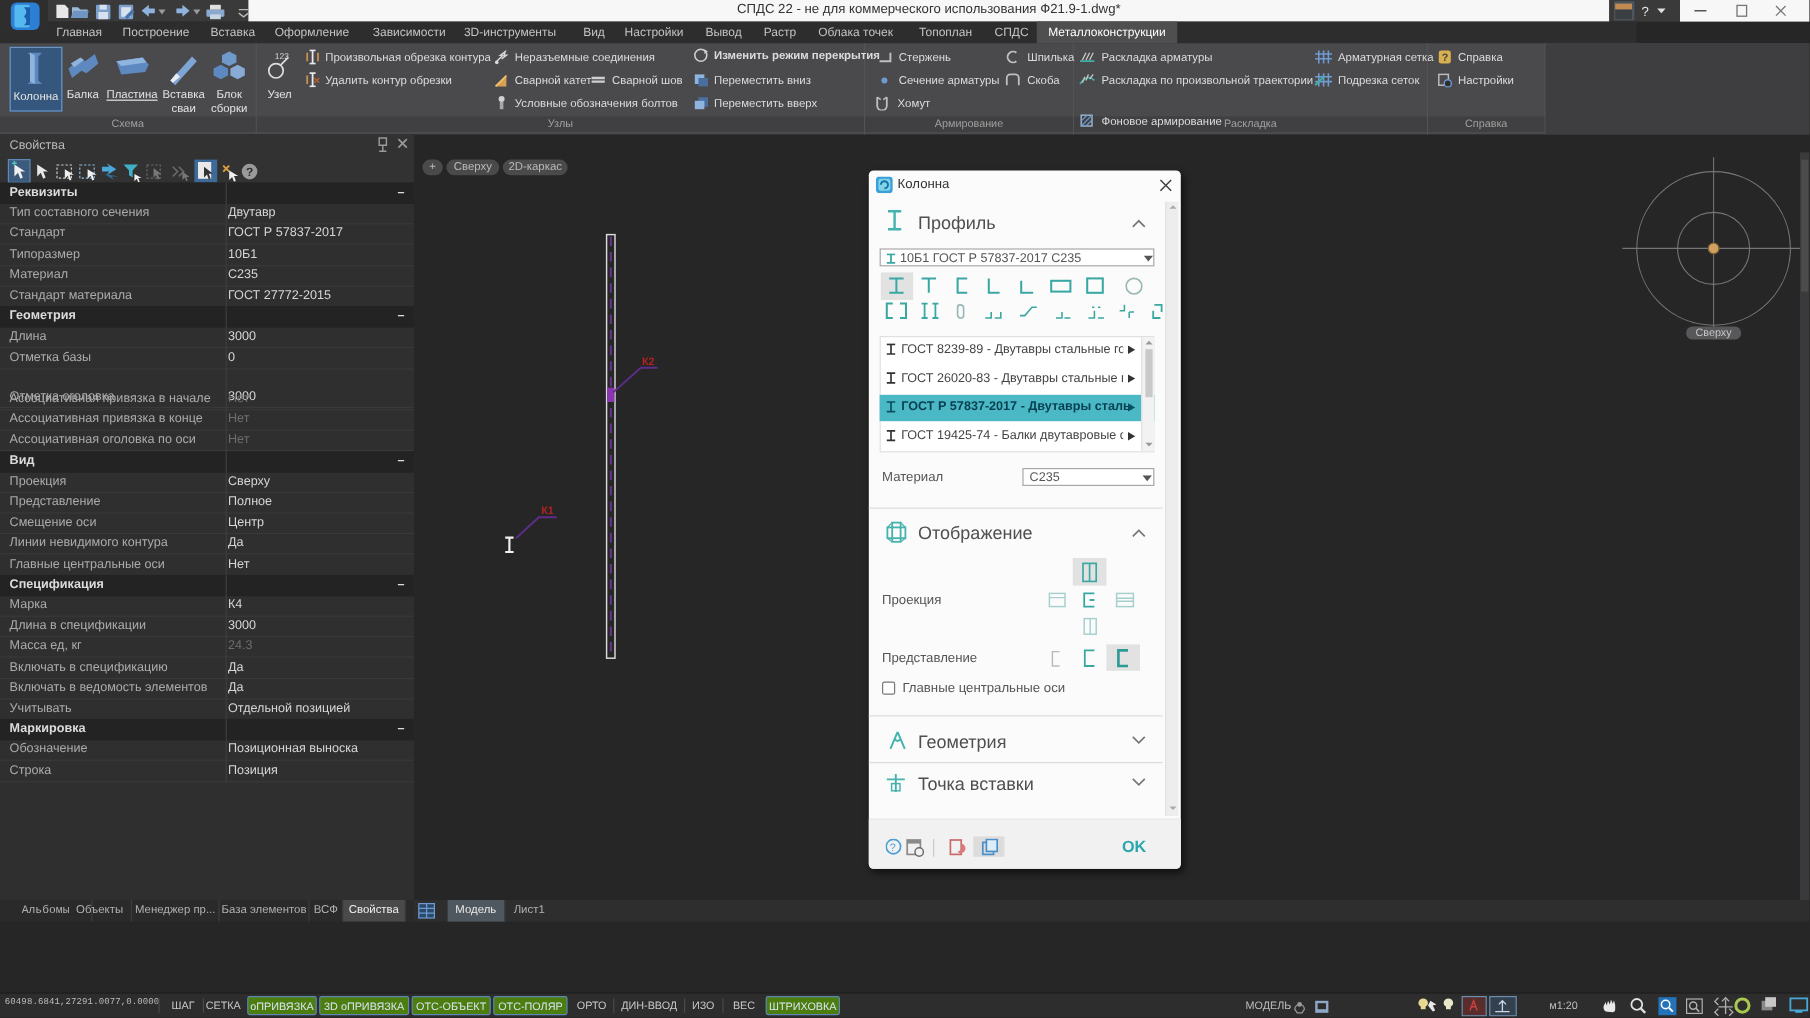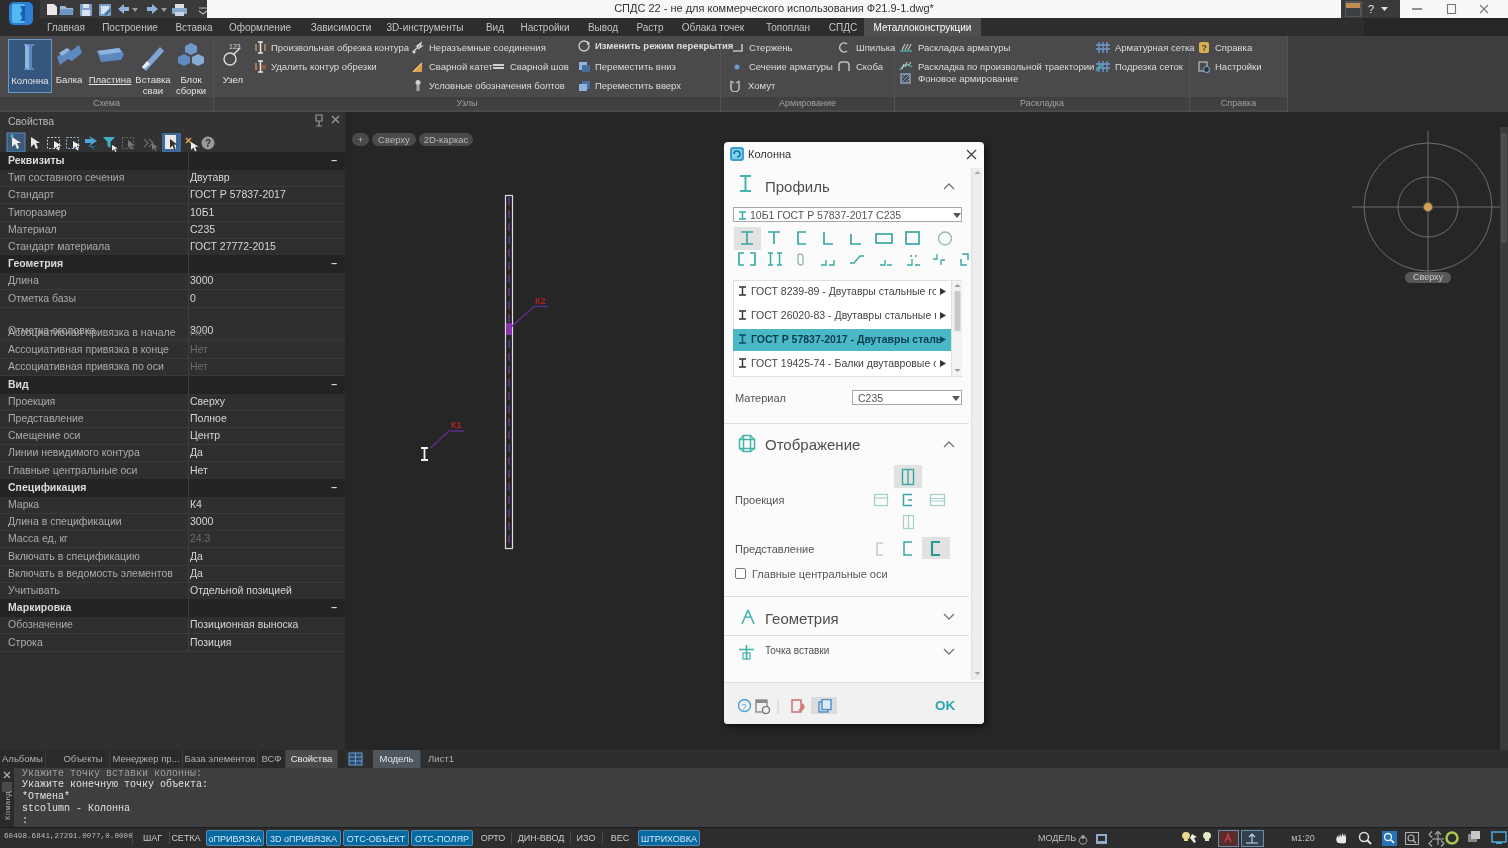--- a/index.html
+++ b/index.html
@@ -43,21 +43,21 @@
 #canvas{position:absolute;left:345px;top:127px;width:1163px;height:623px;background:#262626;}
 .pill{position:absolute;background:#4a4a4a;border-radius:7px;color:#b9b9b9;font-size:9.5px;text-align:center;}
 
 #modelbar{position:absolute;left:345px;top:750px;width:1163px;height:18px;background:#2e2e2e;}
 
 #cmd{position:absolute;left:0;top:768px;width:1508px;height:59px;background:#3e3e40;font-family:"Liberation Mono",monospace;font-size:10px;color:#e0e0e0;}
 #cmd-strip{position:absolute;left:0;top:0;width:14px;height:59px;background:#2b2b2b;}
 
 #status{position:absolute;left:0;top:827px;width:1508px;height:21px;background:#2d2d2d;border-top:1px solid #1d1d1d;font-size:10px;color:#c9c9c9;}
 .stog{position:absolute;top:2px;height:16px;line-height:16px;text-align:center;font-size:9px;white-space:nowrap;}
-.stog.on{background:#0369a1;border:1px solid #5c88b4;color:#d9e6f5;border-radius:2px;}
+.stog.on{background:#4d7c0f;border:1px solid #5c88b4;color:#d9e6f5;border-radius:2px;}
 .ssep{position:absolute;top:4px;width:1px;height:12px;background:#4a4a4a;}
 
 #dlg{position:absolute;left:724px;top:142px;width:260px;height:582px;background:#fbfbfb;border-radius:4px;box-shadow:2px 3px 6px rgba(0,0,0,.55);font-size:11px;color:#444;}
 </style></head>
 <body>
 <div id="root">
 
 <div id="titlebar"></div>
 <div id="title-white"></div>
 <div id="title-white2"></div>
@@ -225,21 +225,21 @@
         </svg>Скоба</div>
 
 <div class="smallitem" style="left:899px;top:4.5px;"><svg width="15" height="13">
           <path d="M1 10 h12" stroke="#3fb0a8" stroke-width="1.4"></path>
           <path d="M3 9 l3 -6 M6 9 l3 -6 M9 9 l3 -6" stroke="#c8c8c8" stroke-width="1.1"></path>
         </svg>Раскладка арматуры</div>
 <div class="smallitem" style="left:899px;top:23.5px;"><svg width="15" height="13">
           <path d="M1 10 q6 -9 12 -3" stroke="#3fb0a8" stroke-width="1.4" fill="none"></path>
           <path d="M3 9 l2 -5 M6 7 l2 -5 M9 6 l3 -4" stroke="#c8c8c8" stroke-width="1.1"></path>
         </svg>Раскладка по произвольной траектории</div>
-<div class="smallitem" style="left:899px;top:36px;"><svg width="15" height="13">
+<div class="smallitem" style="left:899px;top:58px;"><svg width="15" height="13">
           <rect x="2" y="2" width="9" height="9" fill="none" stroke="#9fb6cf" stroke-width="1.2"></rect>
           <path d="M2 11 l9 -9 M2 7 l5 -5 M6 11 l5 -5" stroke="#6f9bd2" stroke-width="1"></path>
         </svg>Фоновое армирование</div>
 <div class="smallitem" style="left:1095px;top:4.5px;"><svg width="16" height="13">
           <path d="M4 1 v11 M8 1 v11 M12 1 v11 M1 4 h14 M1 8 h14" stroke="#6f9bd2" stroke-width="1.3"></path>
         </svg>Арматурная сетка</div>
 <div class="smallitem" style="left:1095px;top:23.5px;"><svg width="16" height="13">
           <path d="M4 1 v11 M8 1 v11 M12 1 v11 M1 4 h14 M1 8 h14" stroke="#6f9bd2" stroke-width="1.3"></path>
           <path d="M1 11 l7 -7" stroke="#3fb0a8" stroke-width="1.6"></path>
         </svg>Подрезка сеток</div>
@@ -323,21 +323,21 @@
         </div>
 <div class="prow" style="top:172.0px;">
           <span class="lab">Ассоциативная привязка в начале</span>
           <span class="val dim">Нет</span>
         </div>
 <div class="prow" style="top:189.2px;">
           <span class="lab">Ассоциативная привязка в конце</span>
           <span class="val dim">Нет</span>
         </div>
 <div class="prow" style="top:206.4px;">
-          <span class="lab">Ассоциативная привязка по оси</span>
+          <span class="lab">Ассоциативная оголовка по оси</span>
           <span class="val dim">Нет</span>
         </div>
 <div class="phead" style="top:223.6px;">Вид<span class="minus">–</span></div>
 <div class="prow" style="top:240.8px;">
           <span class="lab">Проекция</span>
           <span class="val">Сверху</span>
         </div>
 <div class="prow" style="top:258.0px;">
           <span class="lab">Представление</span>
           <span class="val">Полное</span>
@@ -385,21 +385,21 @@
           <span class="val">Позиционная выноска</span>
         </div>
 <div class="prow" style="top:481.6px;">
           <span class="lab">Строка</span>
           <span class="val">Позиция</span>
         </div>
 </div>
 <div class="abs" style="left:188px;top:40px;width:1px;height:500px;background:#3d3d3d;"></div>
 </div>
 <div id="lp-tabs">
-<div class="lptab" style="left:0;width:46px;">Альбомы</div>
+<div class="lptab" style="left:0;width:77px;font-family:Liberation Mono, monospace;">Альбомы</div>
 <div class="lptab" style="left:57px;width:53px;">Объекты</div>
 <div class="lptab" style="left:110px;width:73px;">Менеджер пр...</div>
 <div class="lptab" style="left:183px;width:75px;">База элементов</div>
 <div class="lptab" style="left:258px;width:28px;">ВСФ</div>
 <div class="lptab active" style="left:286px;width:52px;">Свойства</div>
 </div>
 
 <svg class="abs" style="left:312px;top:112px;" width="30" height="18">
 <path d="M4 3 h6 v6 h-6 z M7 9 v5 M4 14 h6" stroke="#9a9a9a" stroke-width="1.2" fill="none"></path>
 <path d="M20 4 l7 7 m0 -7 l-7 7" stroke="#9a9a9a" stroke-width="1.4"></path>
@@ -438,32 +438,20 @@
 </div>
 <div id="modelbar">
 <svg class="abs" style="left:3px;top:2px;" width="16" height="14">
         <rect x="1" y="1" width="13" height="12" fill="#2a4a6a" stroke="#6f9bd2"></rect>
         <path d="M1 5 h13 M1 9 h13 M7.5 1 v12" stroke="#6f9bd2" stroke-width="1"></path>
       </svg>
 <div class="lptab active" style="left:28px;width:48px;background:#50585f;color:#e8e8e8;">Модель</div>
 <div class="lptab" style="left:76px;width:40px;border:none;">Лист1</div>
 </div>
 
-<div id="cmd">
-<div id="cmd-strip"><svg width="14" height="59">
-          <path d="M4 4 l6 6 m0 -6 l-6 6" stroke="#b5b5b5" stroke-width="1.1"></path>
-          <rect x="2" y="14" width="10" height="10" fill="#4a4a4a"></rect>
-          <text x="-52" y="10" transform="rotate(-90)" font-size="8" fill="#aaa">Команд</text>
-        </svg></div>
-<div class="abs" style="left:22px;top:0px;color:#9f9f9f;">Укажите точку вставки колонны:</div>
-<div class="abs" style="left:22px;top:11px;">Укажите конечную точку объекта:</div>
-<div class="abs" style="left:22px;top:23px;">*Отмена*</div>
-<div class="abs" style="left:22px;top:35px;">stcolumn - Колонна</div>
-<div class="abs" style="left:22px;top:47px;">:</div>
-</div>
 
 <div id="status">
 <div class="abs" style="left:4px;top:4px;font-family:'Liberation Mono',monospace;font-size:7.5px;color:#bdbdbd;letter-spacing:0.1px;">60498.6841,27291.0077,0.0000</div>
 <div class="ssep" style="left:132px;"></div>
 <div class="stog" style="left:139px;width:27px;">ШАГ</div>
 <div class="ssep" style="left:169px;"></div>
 <div class="stog" style="left:170px;width:32px;">СЕТКА</div>
 <div class="stog on" style="left:206px;width:58px;">оПРИВЯЗКА</div>
 <div class="stog on" style="left:266px;width:75px;">3D оПРИВЯЗКА</div>
 <div class="stog on" style="left:343px;width:66px;">ОТС-ОБЪЕКТ</div>
@@ -666,21 +654,21 @@
 <div class="abs" style="left:41px;top:468px;font-size:15px;color:#4f4f4f;">Геометрия</div>
 <svg class="abs" style="left:219px;top:471px;" width="12" height="8">
         <path d="M1 1 l5 5 5 -5" stroke="#777" stroke-width="1.4" fill="none"></path>
       </svg>
 <div class="abs" style="left:0px;top:493px;width:245px;height:1px;background:#ddd;"></div>
 
 <svg class="abs" style="left:14px;top:501px;" width="17" height="19">
         <path d="M8.5 2 v15 M1 6.5 h15" stroke="#45b3ad" stroke-width="1.6"></path>
         <rect x="5" y="10" width="7" height="6" fill="none" stroke="#45b3ad" stroke-width="1.2"></rect>
       </svg>
-<div class="abs" style="left:41px;top:503px;font-size:10px;color:#4f4f4f;">Точка вставки</div>
+<div class="abs" style="left:41px;top:503px;font-size:15px;color:#4f4f4f;">Точка вставки</div>
 <svg class="abs" style="left:219px;top:506px;" width="12" height="8">
         <path d="M1 1 l5 5 5 -5" stroke="#777" stroke-width="1.4" fill="none"></path>
       </svg>
 
 <div class="abs" style="left:247px;top:26px;width:11px;height:512px;background:#ededed;border-left:1px solid #e0e0e0;">
 <svg class="abs" style="left:2px;top:2px;" width="7" height="508">
           <path d="M0.5 4 l3 -3 3 3z" fill="#aaa"></path>
           <path d="M0.5 504 l3 3 3 -3z" fill="#aaa" transform="translate(0,-2)"></path>
         </svg>
 </div>

